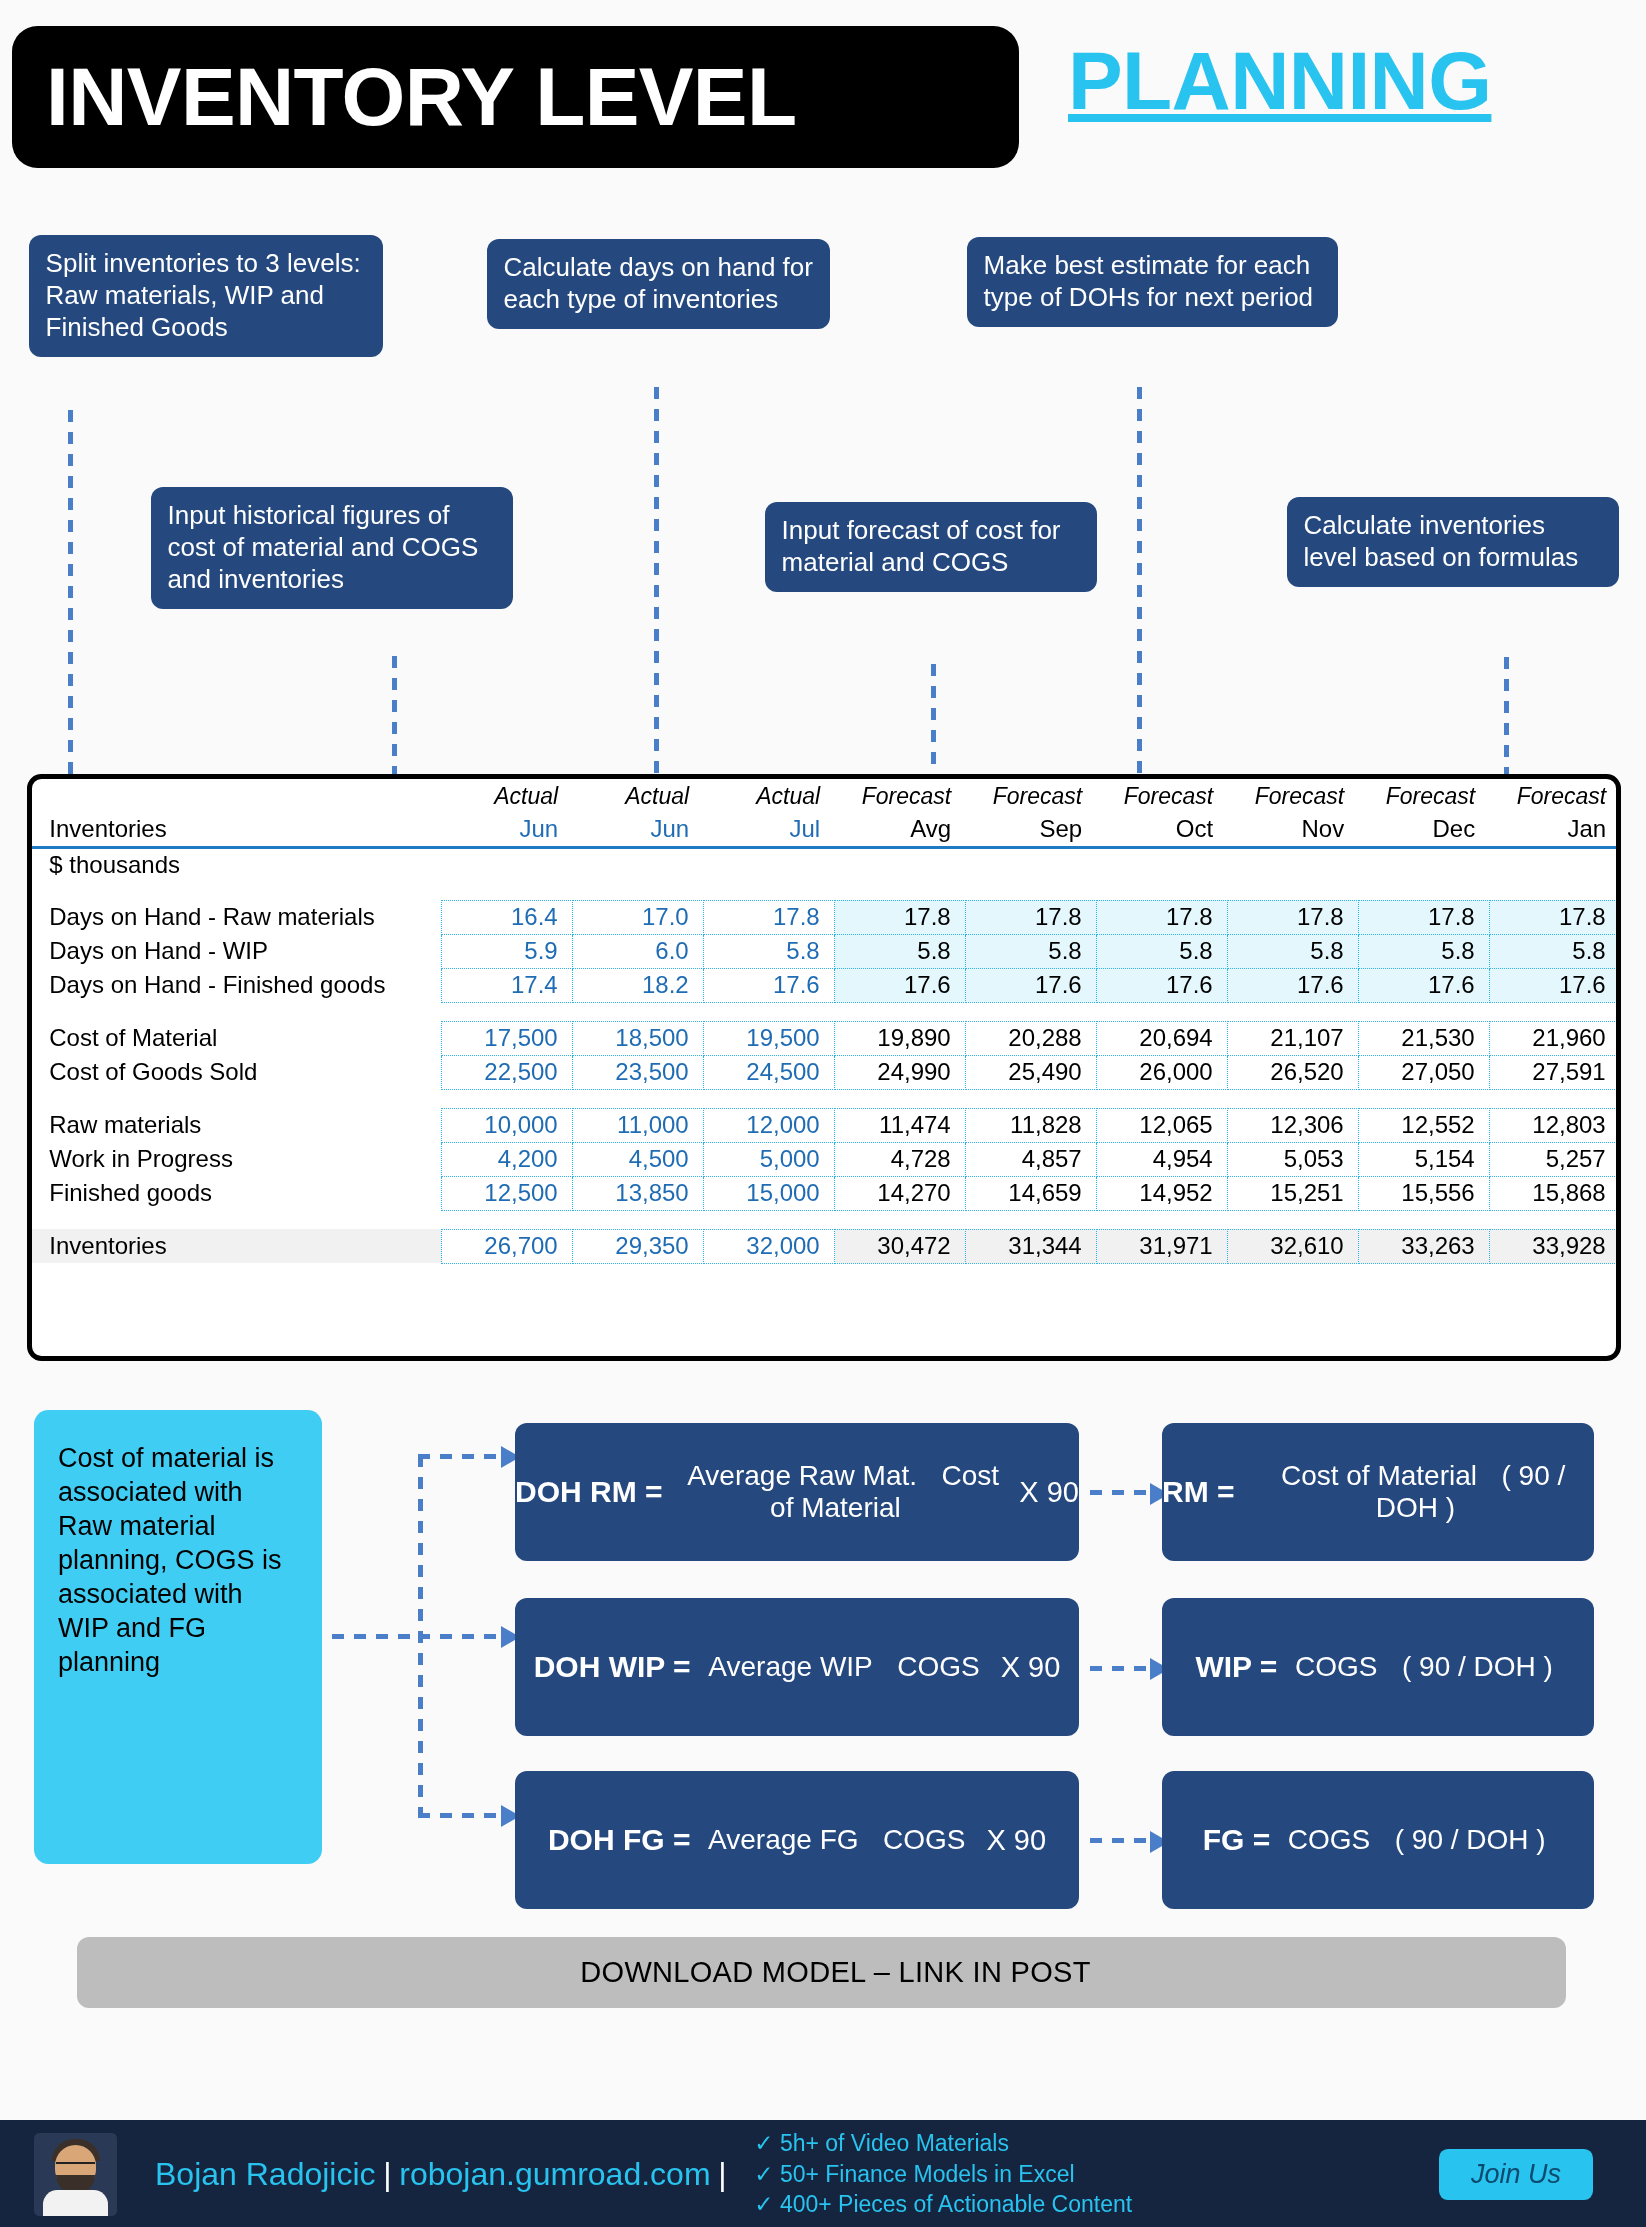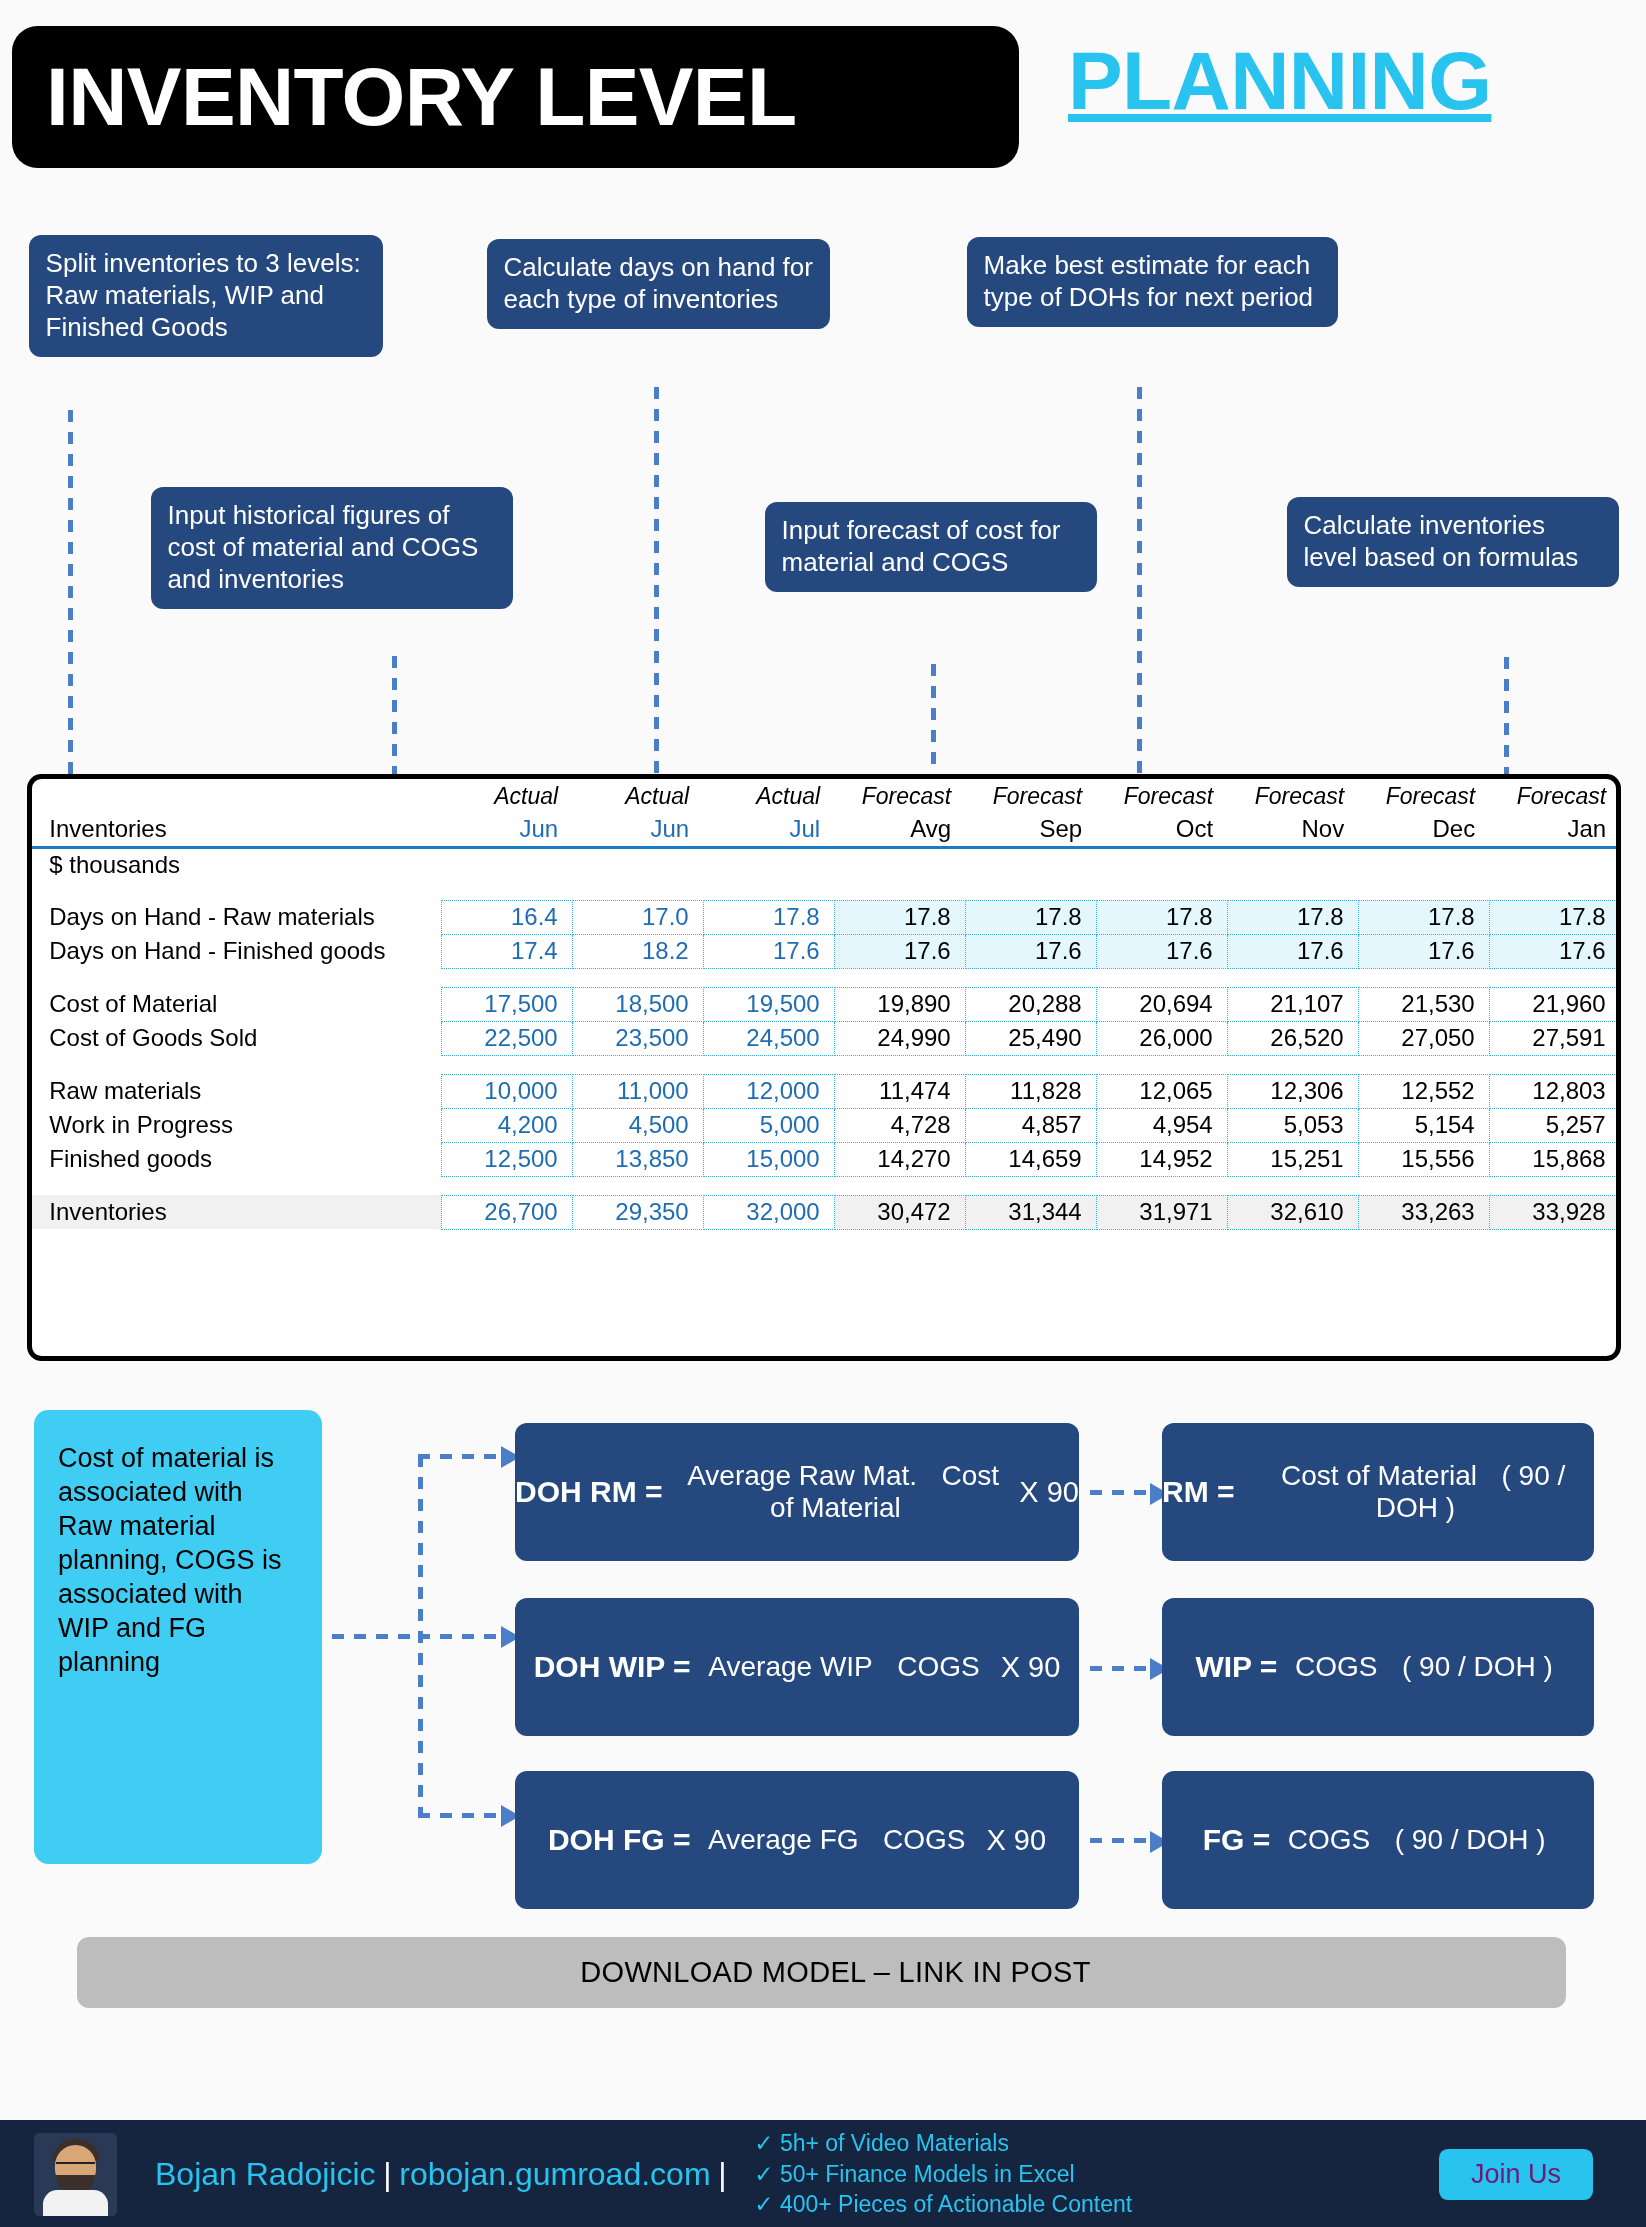--- a/index.html
+++ b/index.html
@@ -139,23 +139,23 @@
   .avatar .glass { position:absolute; left:22px; top:29px; width:39px; height:10px; border-top:2.8px solid #222; }
   .avatar .beard { position:absolute; left:22px; top:42px; width:39px; height:19px; border-radius:0 0 20px 20px; background:#3b3029; }
   .avatar .shirt { position:absolute; left:8.9px; bottom:0; width:65px; height:25.5px; border-radius:14.4px 14.4px 0 0; background:#f2f2f2; }
   .footer-name {
     color: #29c3ef; font-size: 32px; margin-left: 38px; white-space: nowrap;
   }
   .footer-divider { color: #fff; padding: 0 7.7px; }
   .footer-bullets { margin-left: 20px; color: #29c3ef; font-size: 23px; line-height: 1.32; }
   .join-btn {
     margin-left: auto; margin-right: 53px;
-    background: #29c3ef; color: #701a75; font-size: 27px;
+    background: #29c3ef; color: #0c4a6e; font-size: 27px;
     padding: 10px 32px; border-radius: 8.9px; border: none;
-    font-family: inherit; cursor: pointer;
+    font-family: inherit; cursor: pointer; font-style: italic;
   }
 </style>
 </head>
 <body>
 
 <div class="page">
 
   <div class="title-pill">
     <span>INVENTORY LEVEL</span>
   </div>
@@ -253,20 +253,32 @@
             <td class="lbl">Days on Hand - Raw materials</td>
             <td class="num dot-box blue">16.4</td>
             <td class="num dot-box blue">17.0</td>
             <td class="num dot-box blue">17.8</td>
             <td class="num dot-box black tint">17.8</td>
             <td class="num dot-box black tint">17.8</td>
             <td class="num dot-box black tint">17.8</td>
             <td class="num dot-box black tint">17.8</td>
             <td class="num dot-box black tint">17.8</td>
             <td class="num dot-box black tint">17.8</td>
+          </tr>
+          <tr class="rowh">
+            <td class="lbl">Days on Hand - WIP</td>
+            <td class="num dot-box blue">5.9</td>
+            <td class="num dot-box blue">6.0</td>
+            <td class="num dot-box blue">5.8</td>
+            <td class="num dot-box black tint">5.8</td>
+            <td class="num dot-box black tint">5.8</td>
+            <td class="num dot-box black tint">5.8</td>
+            <td class="num dot-box black tint">5.8</td>
+            <td class="num dot-box black tint">5.8</td>
+            <td class="num dot-box black tint">5.8</td>
           </tr>
           <tr class="rowh">
             <td class="lbl">Days on Hand - Finished goods</td>
             <td class="num dot-box blue">17.4</td>
             <td class="num dot-box blue">18.2</td>
             <td class="num dot-box blue">17.6</td>
             <td class="num dot-box black tint">17.6</td>
             <td class="num dot-box black tint">17.6</td>
             <td class="num dot-box black tint">17.6</td>
             <td class="num dot-box black tint">17.6</td>

